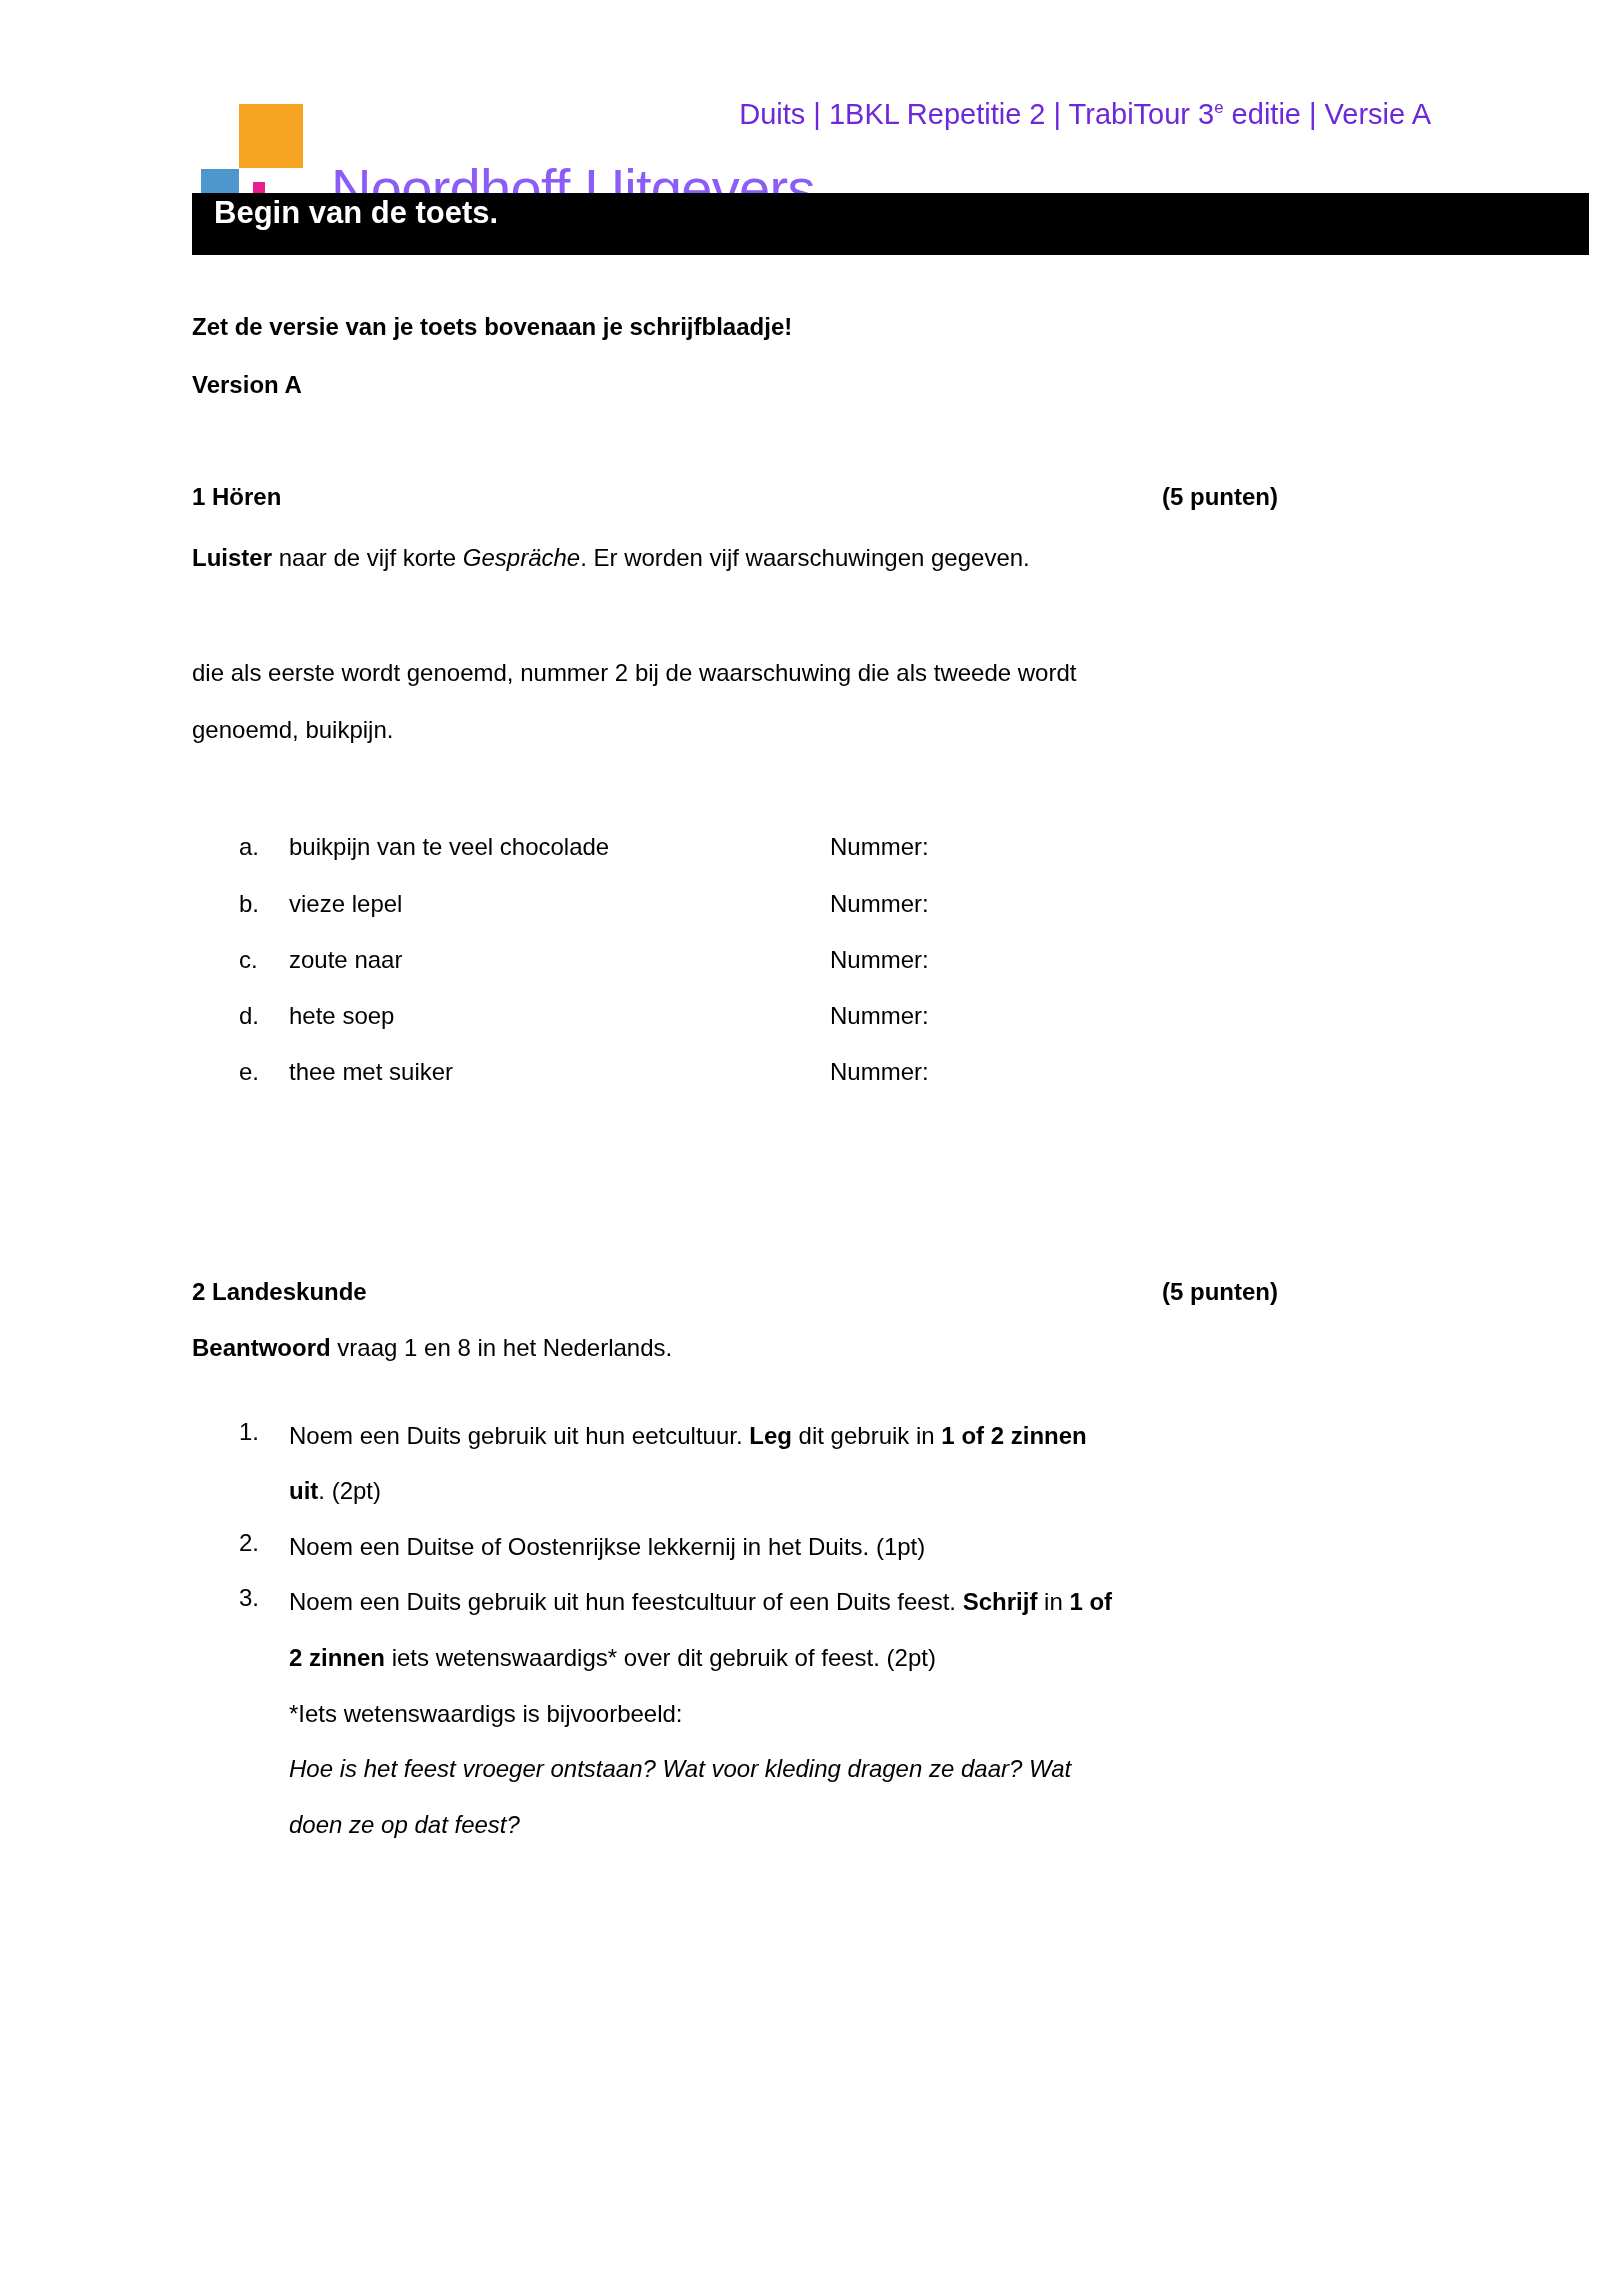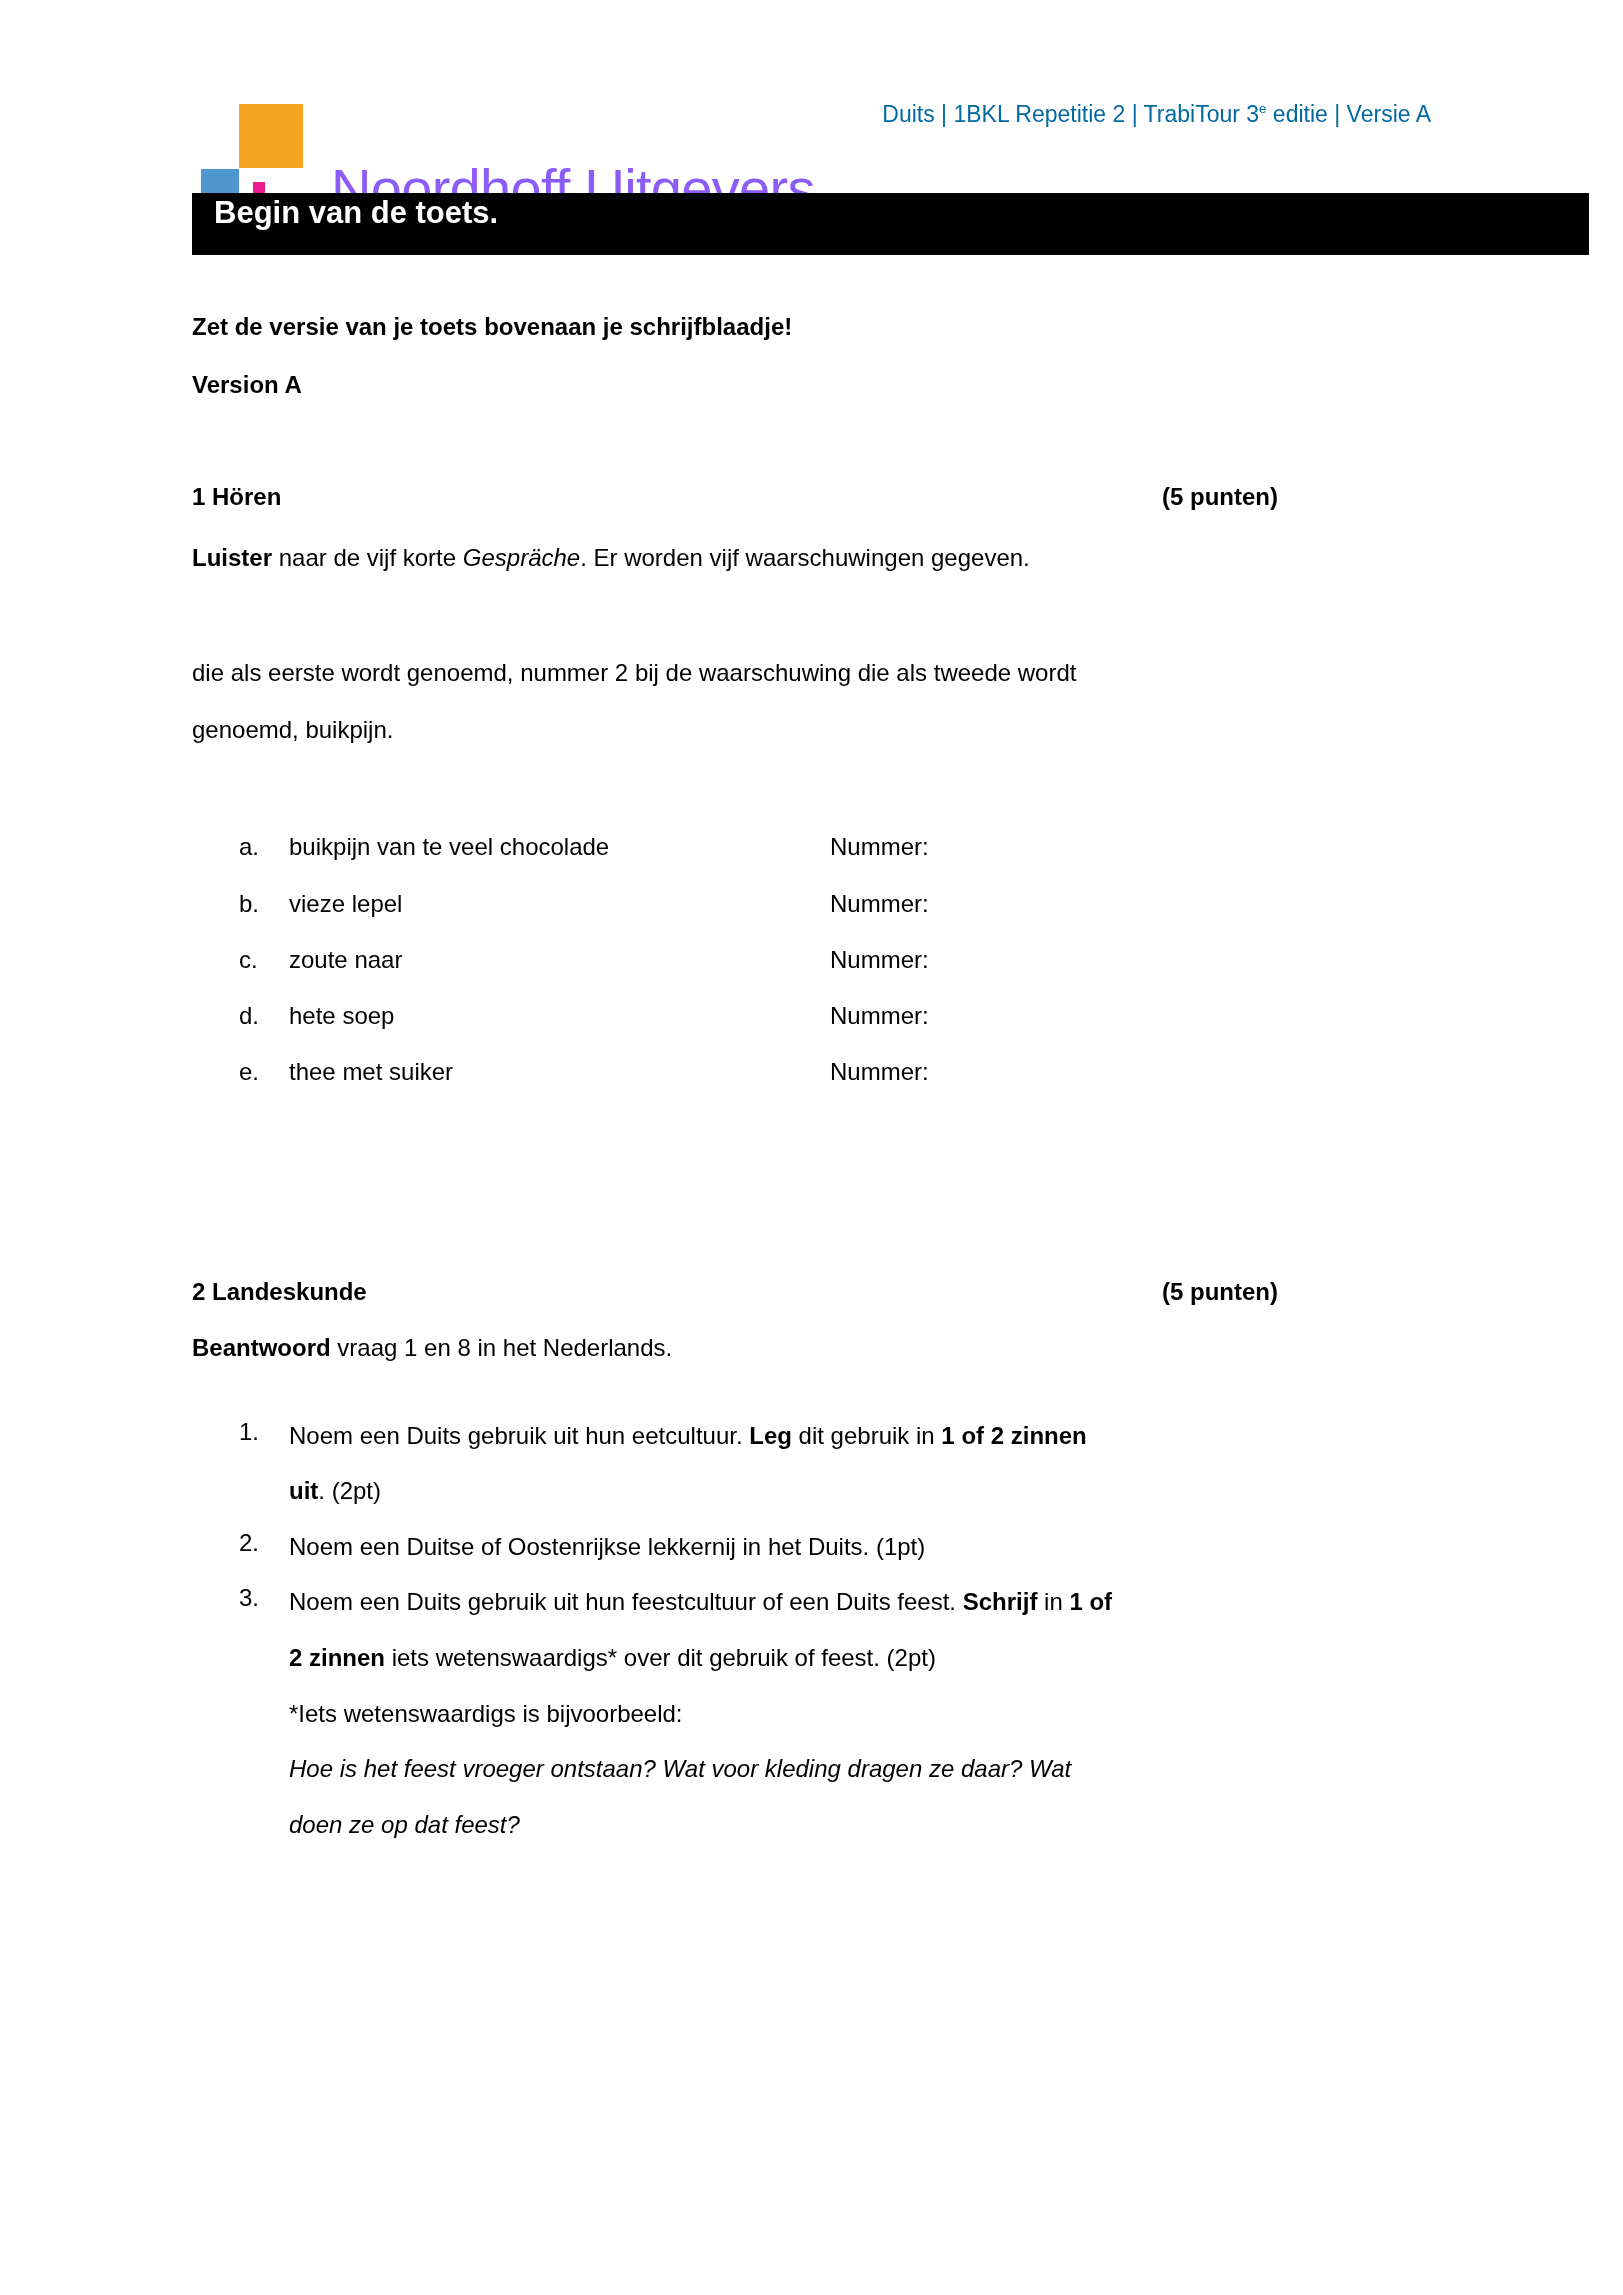--- a/index.html
+++ b/index.html
@@ -12,24 +12,24 @@
     font-family: "Liberation Sans", sans-serif;
     color: #000000;
     overflow: hidden;
     margin: 0 auto;
   }
   
   .header {
     position: absolute;
     top: 97px;
     right: 192px;
-    font-size: 23px;
+    font-size: 29px;
     line-height: 34px;
     white-space: nowrap;
-    color: #0369a1;
+    color: #6d28d9;
   }
   .header sup { font-size: 0.58em; vertical-align: super; line-height: 0; }
   
   .logo-sq { position: absolute; z-index: 1; }
   .logo-orange { left: 239px; top: 104px; width: 64px; height: 64px; background: #F6A424; }
   .logo-blue   { left: 201px; top: 169px; width: 38px; height: 38px; background: #4D96CE; }
   .logo-pink   { left: 253px; top: 182px; width: 12.4px; height: 12.4px; background: #EA1D8C; }
   .logo-wordmark {
     position: absolute;
     left: 331px; top: 156px;

